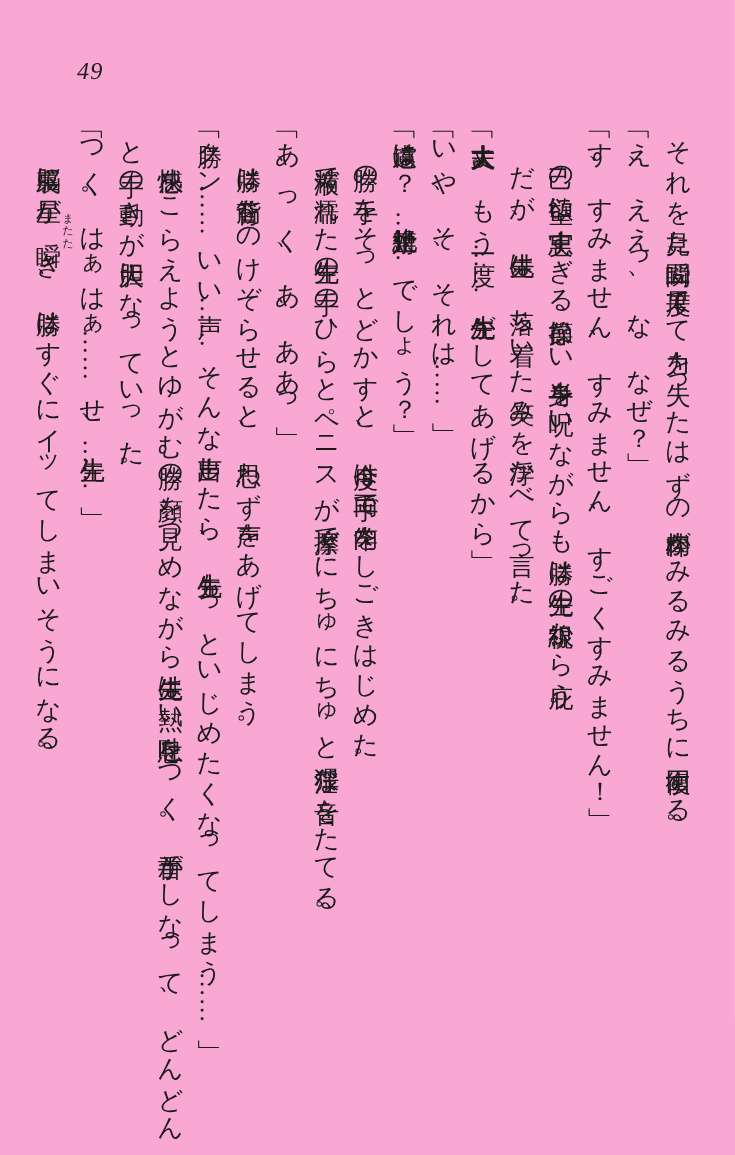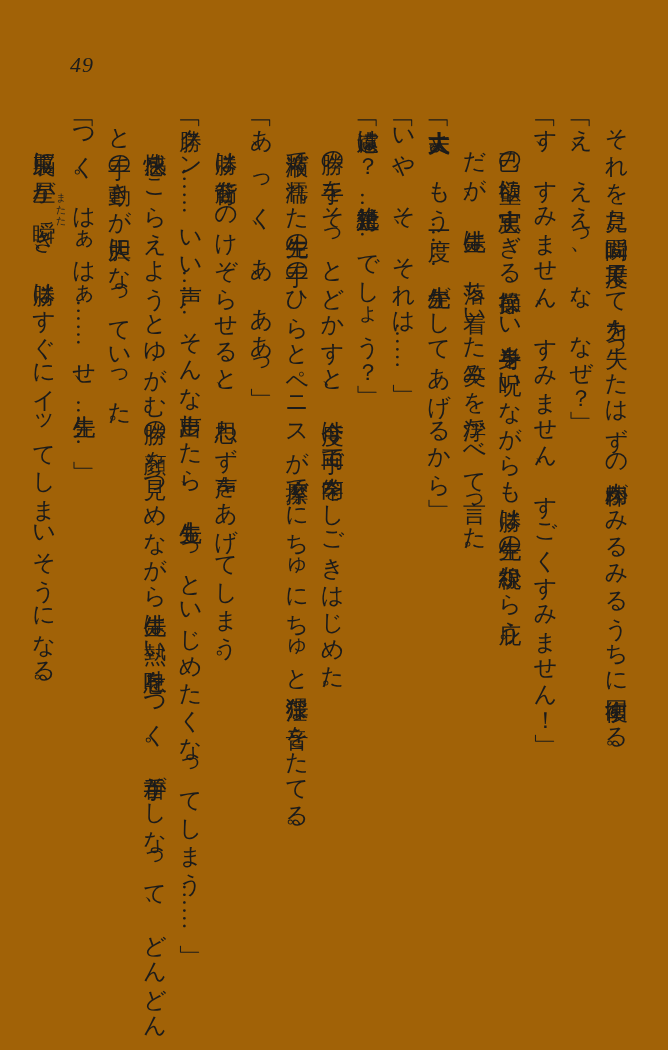--- a/index.html
+++ b/index.html
@@ -10,21 +10,21 @@
     width: 668px;
     height: 1050px;
     overflow: hidden;
     position: relative;
     background: #fdfdfc;
     font-family: "Liberation Serif", "DejaVu Serif", serif;
   }
   .page {
     position: absolute;
     inset: 0;
-    background: #a16207;
+    background: #f9a8d4;
   }
   .page-number {
     position: absolute;
     left: 70px;
     top: 52px;
     font-size: 22px;
     font-style: italic;
     color: #1c1c1c;
     letter-spacing: 1px;
   }

